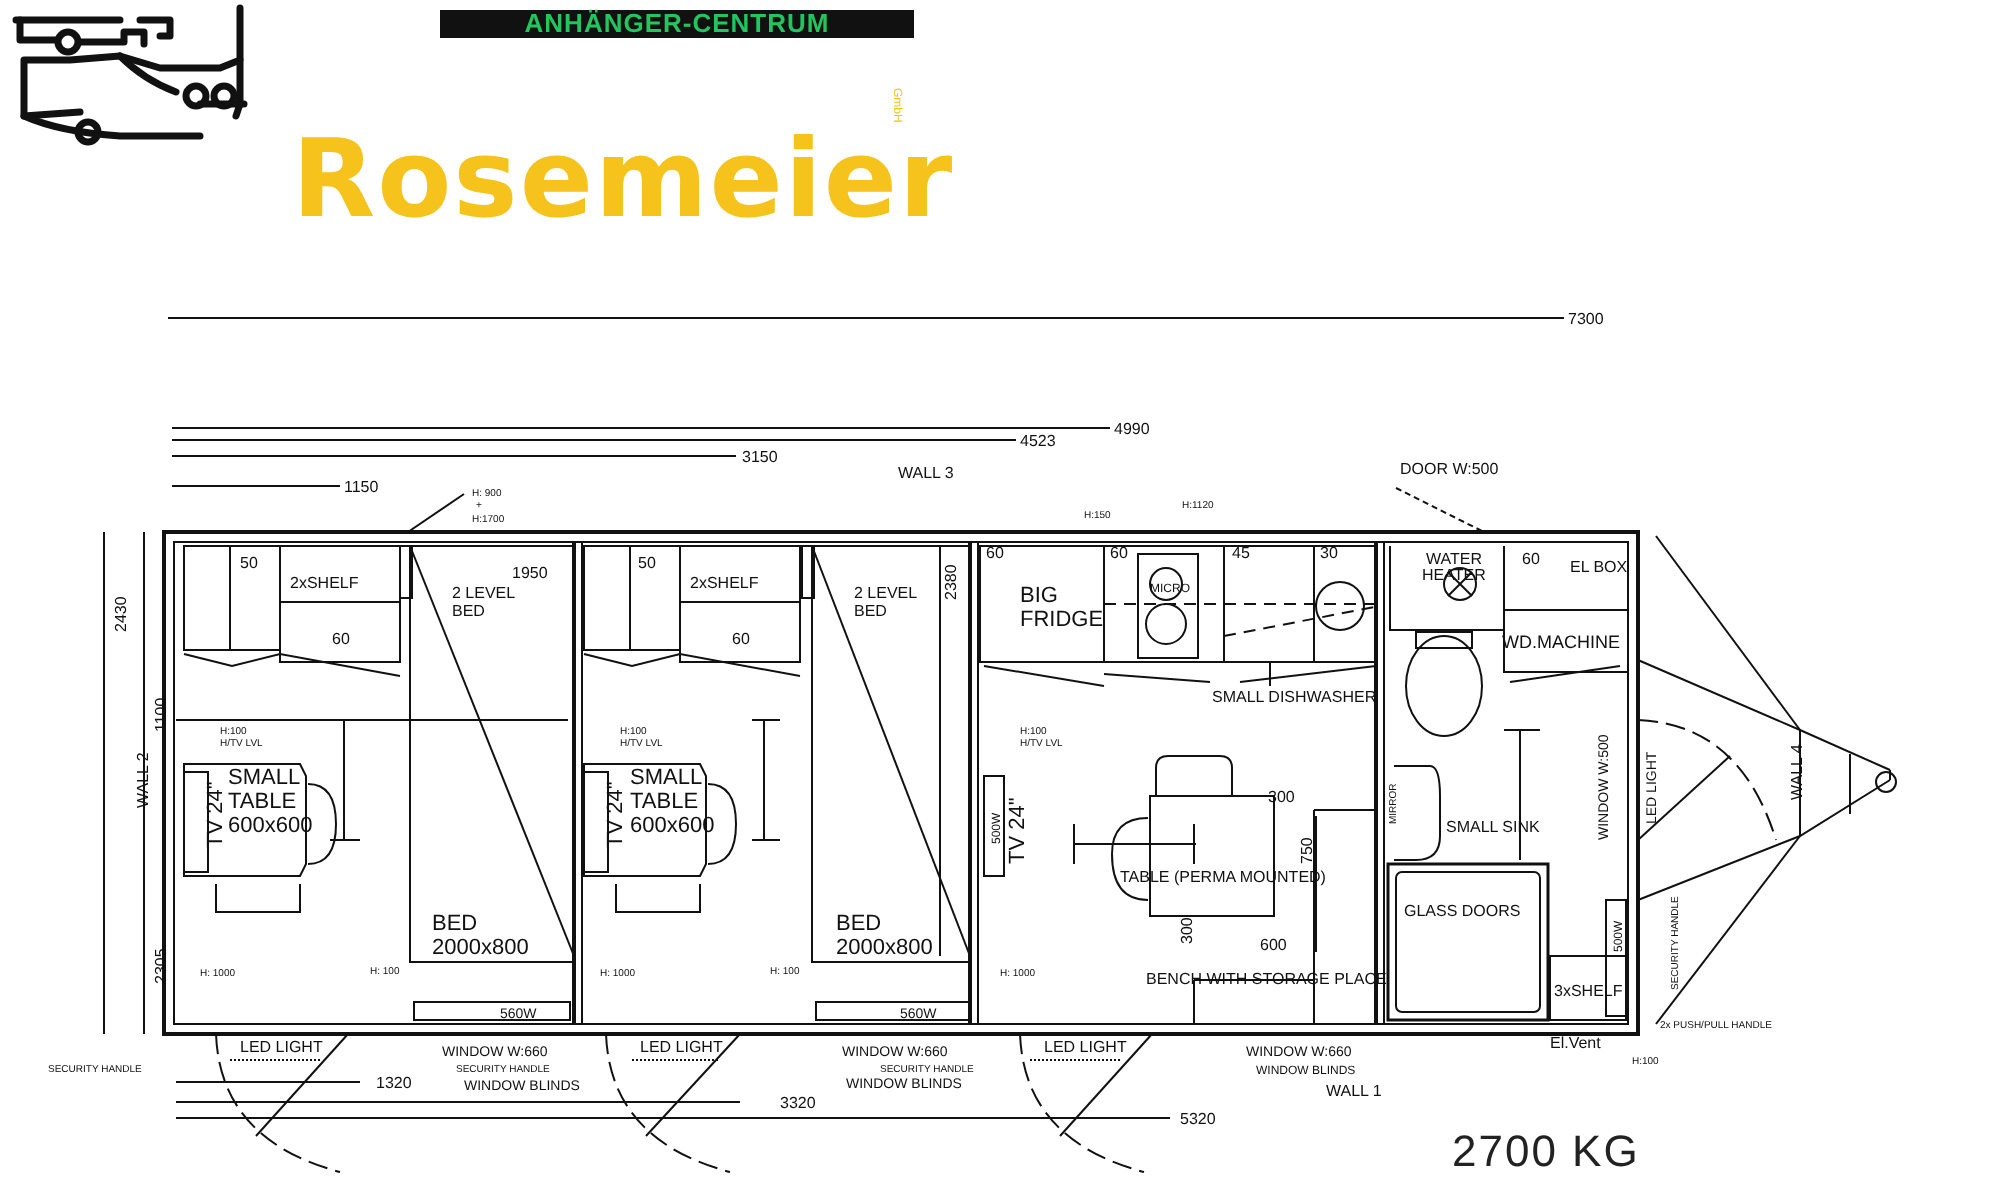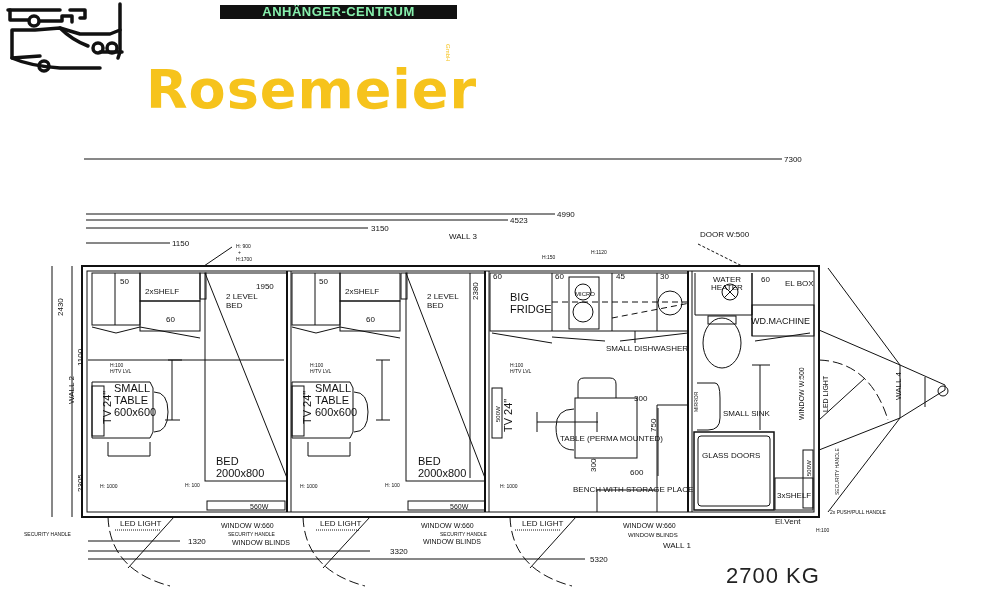--- a/index.html
+++ b/index.html
@@ -1,18 +1,18 @@
 <!DOCTYPE html>
 <html><head>
 <meta charset="utf-8">
 <style>
   html, body { margin:0; padding:0; background:#ffffff; }
   body { width:1000px; height:592px; position:relative; overflow:hidden; font-family:"Liberation Sans", sans-serif; }
   .logo-wrap { position:absolute; left:0; top:0; width:480px; height:80px; }
-  .brand-bar { position:absolute; left:220px; top:5px; width:237px; height:14px; background:#111; color:#86efac;
+  .brand-bar { position:absolute; left:220px; top:5px; width:237px; height:14px; background:#111; color:#22c55e;
     font-family:"Liberation Sans", sans-serif; font-weight:bold; font-size:13px; line-height:14px; text-align:center; letter-spacing:0.5px; }
   .brand-name { position:absolute; left:146px; top:12px; color:#f6c31c; font-family:"DejaVu Sans", sans-serif;
     font-weight:bold; font-size:54px; line-height:60px; letter-spacing:1px;margin-top:48px; }
   .brand-suffix { position:absolute; left:451px; top:44px; font-size:6px; color:#f6c31c; transform:rotate(90deg); transform-origin:left top; }
   svg.plan { position:absolute; left:0; top:0; }
   svg.plan text { font-family:"Liberation Sans", sans-serif; fill:#111; }
   .weight { position:absolute; left:726px; top:563px; font-family:"Liberation Sans", sans-serif; font-size:22px; color:#222; letter-spacing:1px; }
 </style>
 </head>
 <body>

